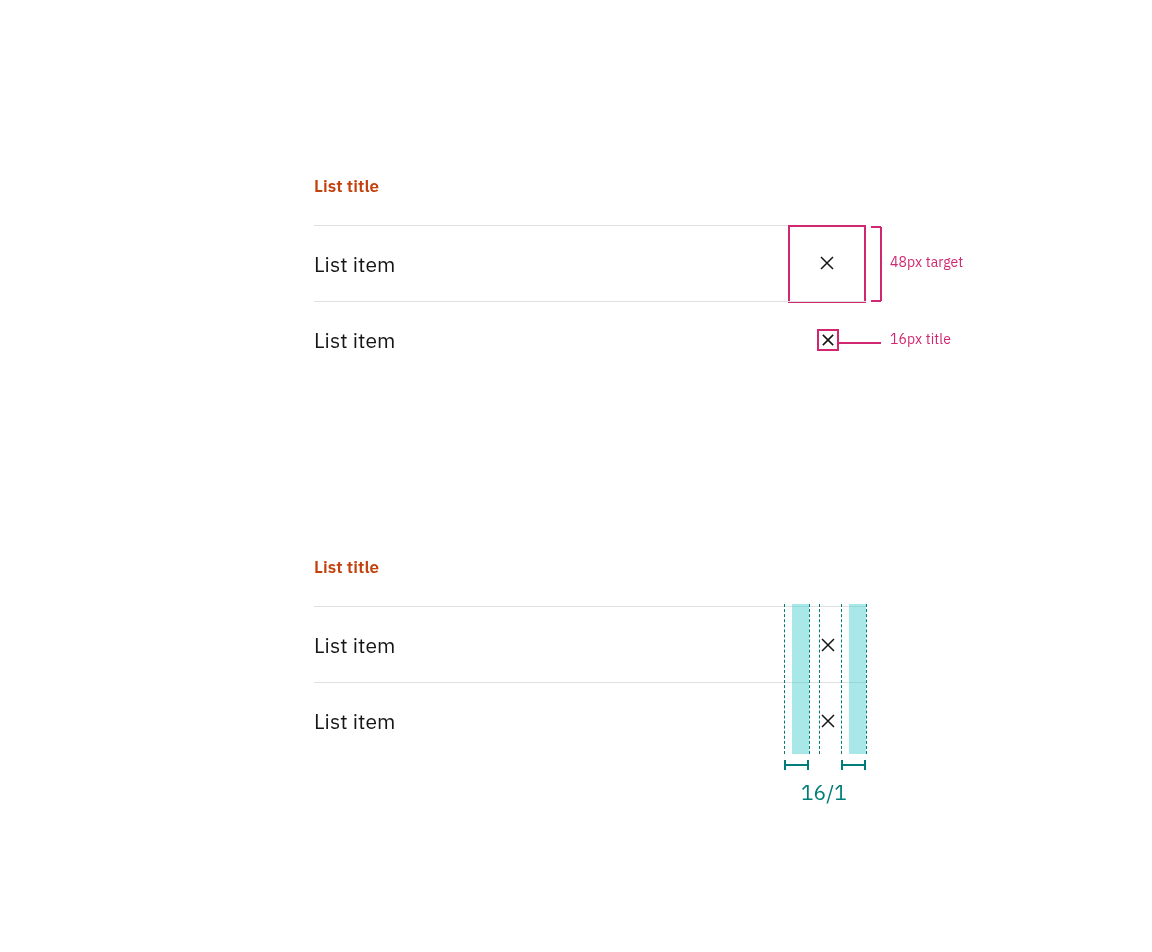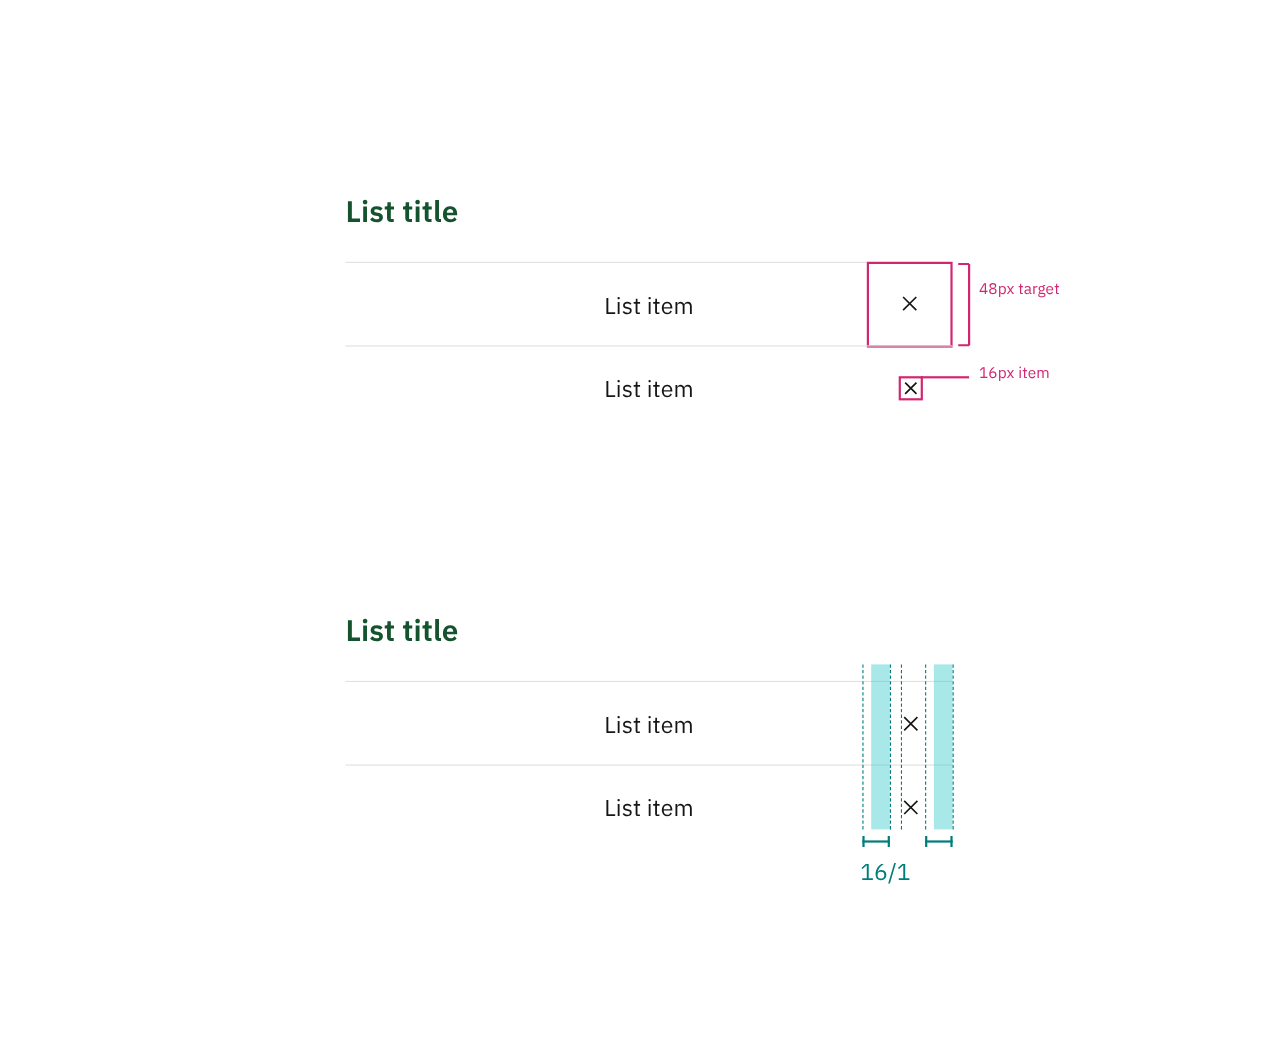--- a/index.html
+++ b/index.html
@@ -25,33 +25,33 @@
       left: 314px;
       top: 175px;
     }
 
     .list-container.second {
       left: 314px;
       top: 556px;
     }
 
     .list-title {
-      font-size: 27px;
+      font-size: 17px;
       font-weight: 600;
-      color: #14532d;
+      color: #c2410c;
       padding: 0 0 28px 0;
       letter-spacing: 0.1px;
     }
 
     .list-row {
       height: 76px;
       border-top: 1px solid #e0e0e0;
       display: flex;
       align-items: center;
-      justify-content: center;
+      justify-content: flex-start;
       position: relative;
     }
 
     .list-item-text {
       font-size: 21px;
       font-weight: 400;
       color: #161616;
       letter-spacing: 0.1px;
     }
 
@@ -177,20 +177,21 @@
       width: 2px;
       height: 10px;
       background: #007d79;
     }
 
     .teal-label {
       position: absolute;
       color: #007d79;
       font-size: 21px;
       font-weight: 400;
+      margin-left: 19px;
     }
   </style>
 </head>
 <body>
 
 <div class="list-container first">
   <div class="list-title">List title</div>
 
   <div class="list-row">
     <span class="list-item-text">List item</span>
@@ -210,21 +211,21 @@
     <span class="list-item-text">List item</span>
     <div class="icon-outline-16">
       <svg width="12" height="12" viewBox="0 0 14 14">
           <path d="M1 1 L13 13 M13 1 L1 13" stroke="#161616" stroke-width="1.8" fill="none"></path>
         </svg>
     </div>
   </div>
 
   <span class="annotation-pink annotation-48">48px target</span>
   <span class="leader-line leader-16"></span>
-  <span class="annotation-pink annotation-16">16px item</span>
+  <span class="annotation-pink annotation-16">16px title</span>
 </div>
 
 <div class="list-container second">
   <div class="list-title">List title</div>
 
   <div class="list-row">
     <span class="list-item-text">List item</span>
     <span class="close-simple">
       <svg width="14" height="14" viewBox="0 0 14 14">
           <path d="M1 1 L13 13 M13 1 L1 13" stroke="#161616" stroke-width="1.5" fill="none"></path>

